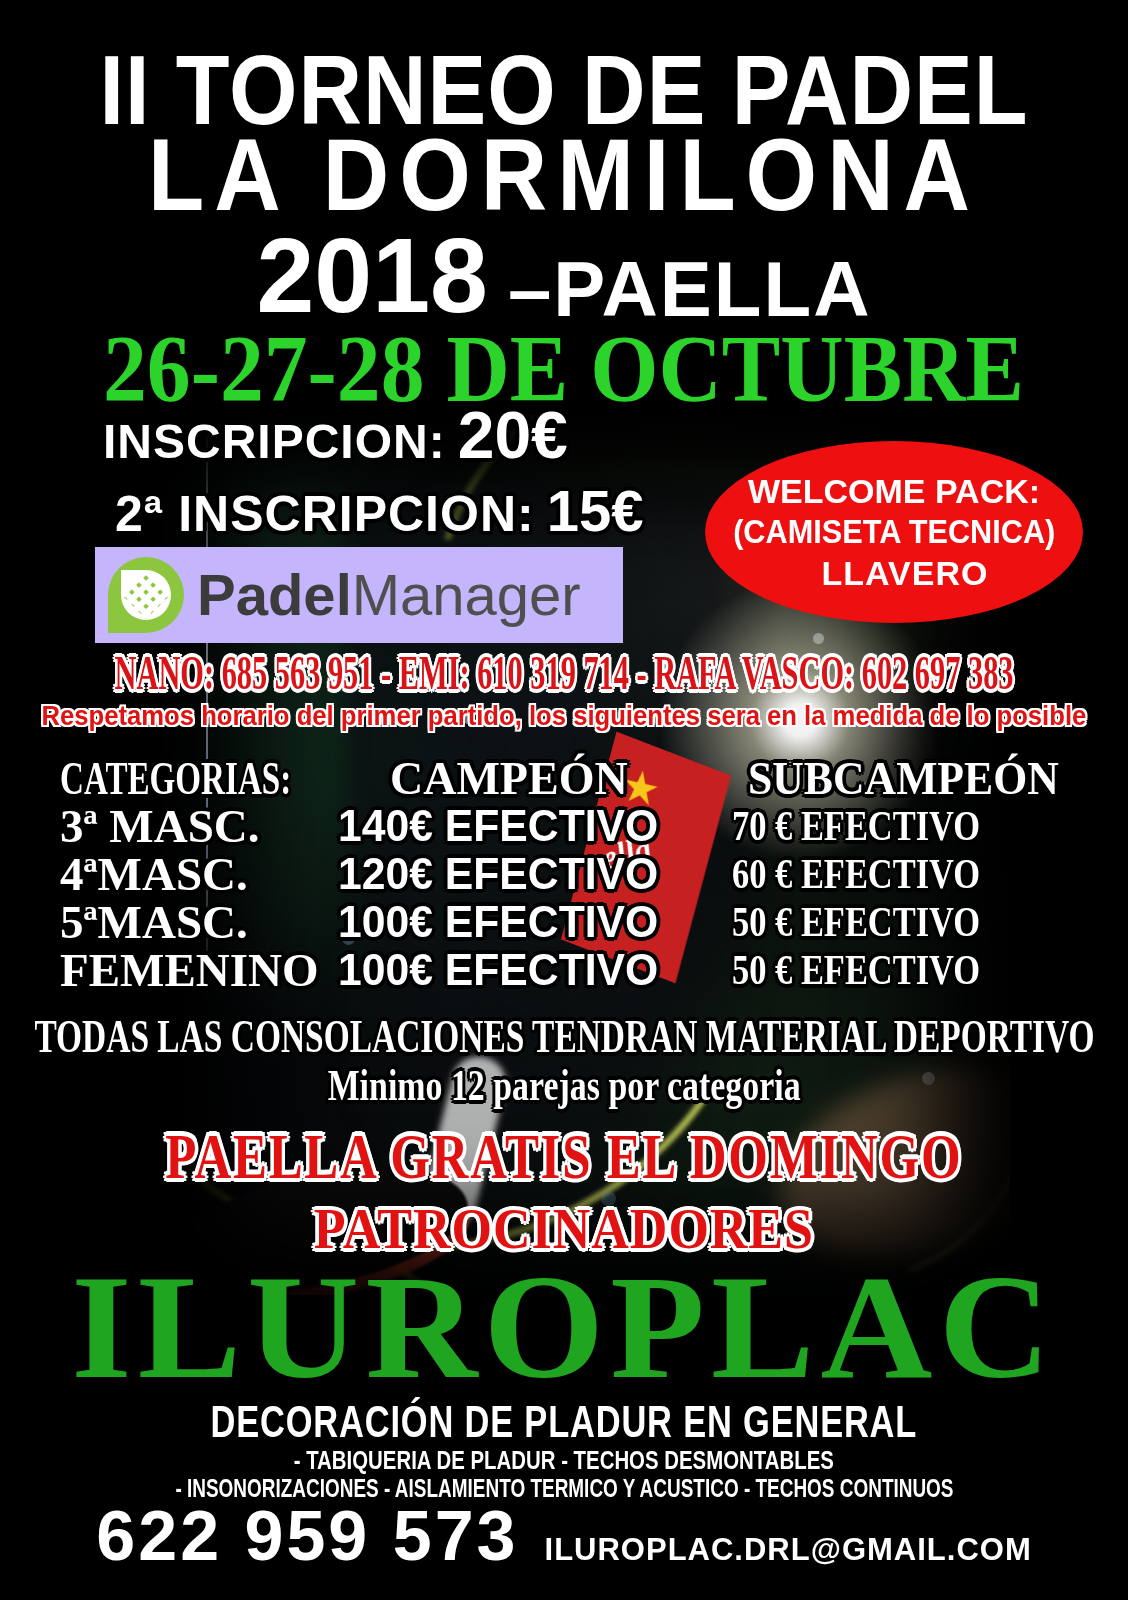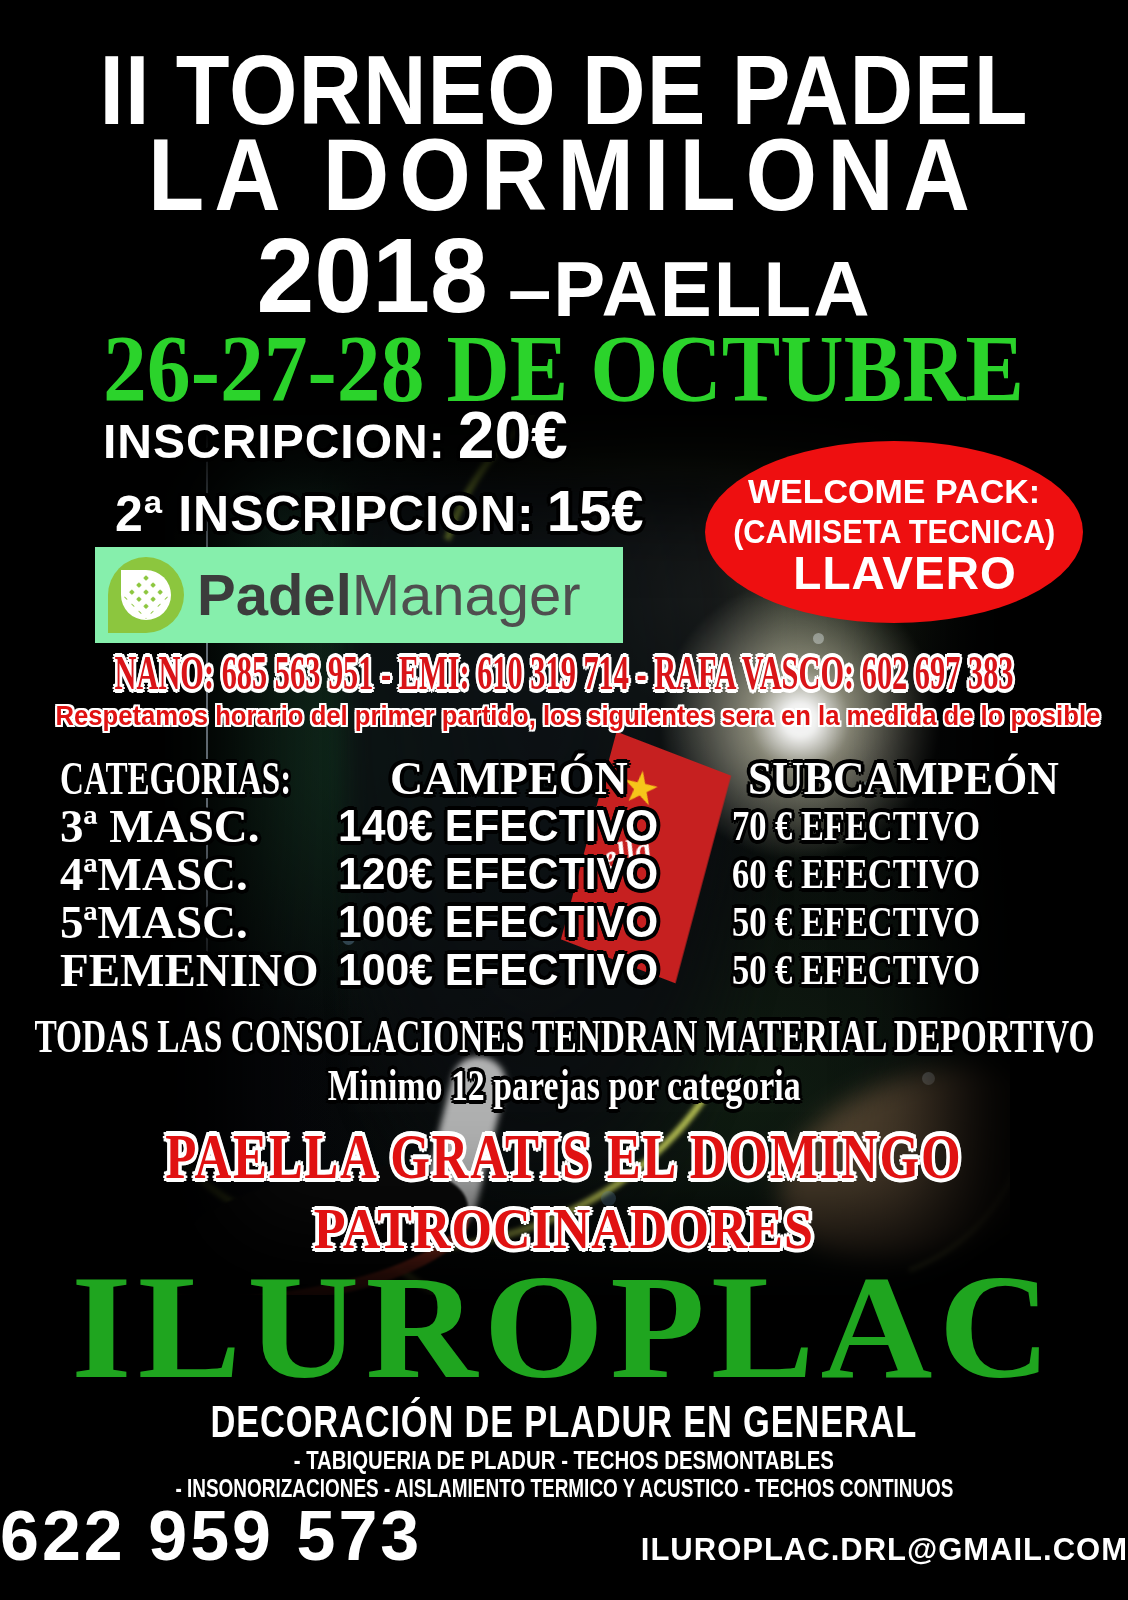--- a/index.html
+++ b/index.html
@@ -83,41 +83,41 @@
   
   .insc{left:103px;top:406px;color:#fff;}
   .insc .line{display:flex;align-items:baseline;gap:12px;}
   .insc .l1-label{font:900 48px/58px "Liberation Sans",sans-serif;letter-spacing:1px;}
   .insc .l1-price{font:900 66px/58px "Liberation Sans",sans-serif;}
   .insc .line2{margin-top:10px;}
   .insc .l2-label{font:900 50px/60px "Liberation Sans",sans-serif;letter-spacing:1px;margin-left:12px;}
   .insc .l2-price{font:900 58px/60px "Liberation Sans",sans-serif;}
 
   
-  .pm-box{left:95px;top:547px;width:528px;height:96px;background:#86efac;display:flex;align-items:center;gap:13px;padding-left:13px;box-sizing:border-box;}
+  .pm-box{left:95px;top:547px;width:528px;height:96px;background:#c4b5fd;display:flex;align-items:center;gap:13px;padding-left:13px;box-sizing:border-box;}
   .pm-logo{width:76px;height:76px;background:#8cc63e;border-radius:50% 50% 50% 0;position:relative;flex:0 0 auto;}
   .pm-inner{position:absolute;left:13px;top:13px;width:50px;height:50px;background:#fff;border-radius:0 50% 50% 50%;}
   .pm-dots{position:absolute;left:21px;top:21px;width:34px;height:34px;transform:rotate(45deg);
     background-image:radial-gradient(#8cc63e 29%, transparent 33%);background-size:10px 10px;}
   .pm-text{font-size:58px;line-height:58px;white-space:nowrap;}
   .pm-bold{font-weight:700;color:#3c3c3c;}
   .pm-light{font-weight:400;color:#4f4f4f;}
 
   
   .oval{left:705px;top:441px;width:378px;height:182px;background:#ee0f10;border-radius:50%;
     display:flex;flex-direction:column;align-items:center;justify-content:center;gap:3px;z-index:3;}
   .oval div{color:#fff;font-weight:900;white-space:nowrap;}
   .oval .wl1{font-size:34px;line-height:38px;}
   .oval .wl2{font-size:33px;line-height:38px;transform:scaleX(0.93);}
-  .oval .wl3{font-size:46px;line-height:38px;letter-spacing:1px;margin-left:22px;}
+  .oval .wl3{font-size:34px;line-height:38px;letter-spacing:1px;margin-left:22px;}
 
   
   .phones{top:646px;}
   .phones span{font:700 46px/52px "Liberation Serif",serif;color:#d91418;transform:scale(0.66,1.05);transform-origin:center top;}
-  .note{top:700px;justify-content:flex-end;}
+  .note{top:700px;}
   .note span{font:700 27px/32px "Liberation Sans",sans-serif;color:#e01212;transform:scaleX(0.95);transform-origin:center top;}
 
   
   .trow{position:absolute;left:0;right:0;height:48px;}
   .trow span{position:absolute;line-height:48px;white-space:nowrap;color:#fff;transform-origin:left center;}
   .th{top:752px;}
   .th .h-cat{left:60px;font:700 46px "Liberation Serif",serif;transform:scaleX(0.72);}
   .th .h-ch{left:390px;font:700 46px "Liberation Serif",serif;}
   .th .h-ru{left:748px;font:700 46px "Liberation Serif",serif;transform:scaleX(0.95);}
   .r1{top:802px;}.r2{top:850px;}.r3{top:898px;}.r4{top:946px;}
@@ -137,21 +137,21 @@
 
   
   .iluro{top:1254px;}
   .iluro span{font:700 152px/150px "Liberation Serif",serif;color:#1fa51f;letter-spacing:6px;transform:scale(1.02,0.98);transform-origin:center top;}
   .tagline{top:1398px;}
   .tagline span{font:700 42px/46px "Liberation Sans",sans-serif;color:#fff;letter-spacing:1px;transform:scale(0.82,1.05);transform-origin:center top;}
   .svc1{top:1446px;}
   .svc1 span{font:700 24px/27px "Liberation Sans",sans-serif;color:#fff;transform:scale(0.85,1.05);transform-origin:center top;}
   .svc2{top:1474px;}
   .svc2 span{font:700 24px/27px "Liberation Sans",sans-serif;color:#fff;transform:scale(0.79,1.05);transform-origin:center top;}
-  .contact-row{top:1498px;align-items:baseline;gap:26px;justify-content:space-between;}
+  .contact-row{top:1498px;align-items:baseline;gap:26px;}
   .big-phone{font:900 70px/76px "Liberation Sans",sans-serif;color:#fff;letter-spacing:3px;white-space:nowrap;}
   .email{font:700 31px/34px "Liberation Sans",sans-serif;color:#fff;letter-spacing:1px;white-space:nowrap;}
 </style>
 </head>
 <body>
 
 <div class="poster">
 
   <div class="photo-wrap">
     <div class="mass"></div>

